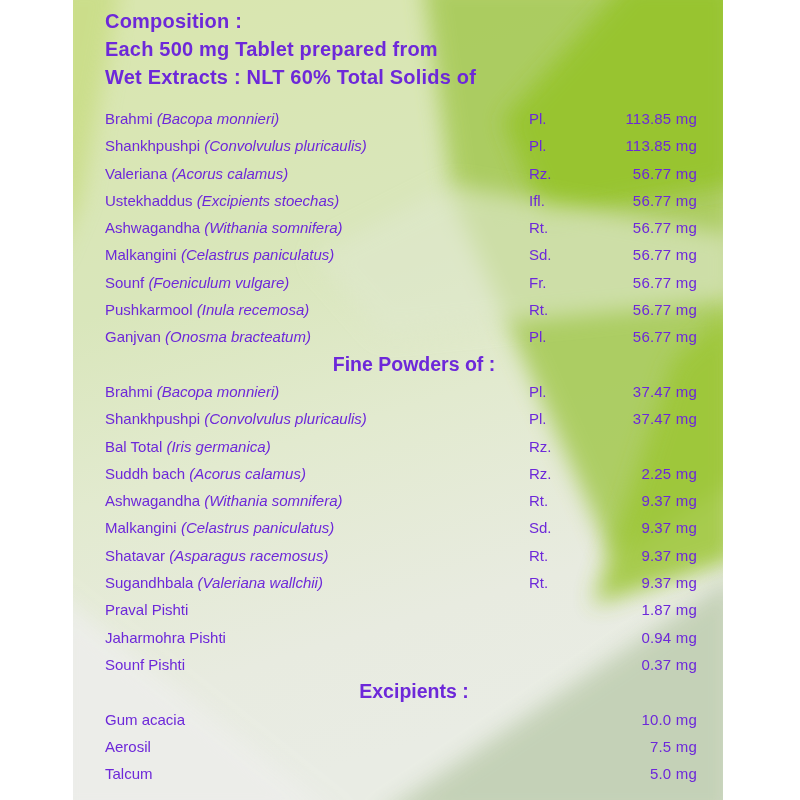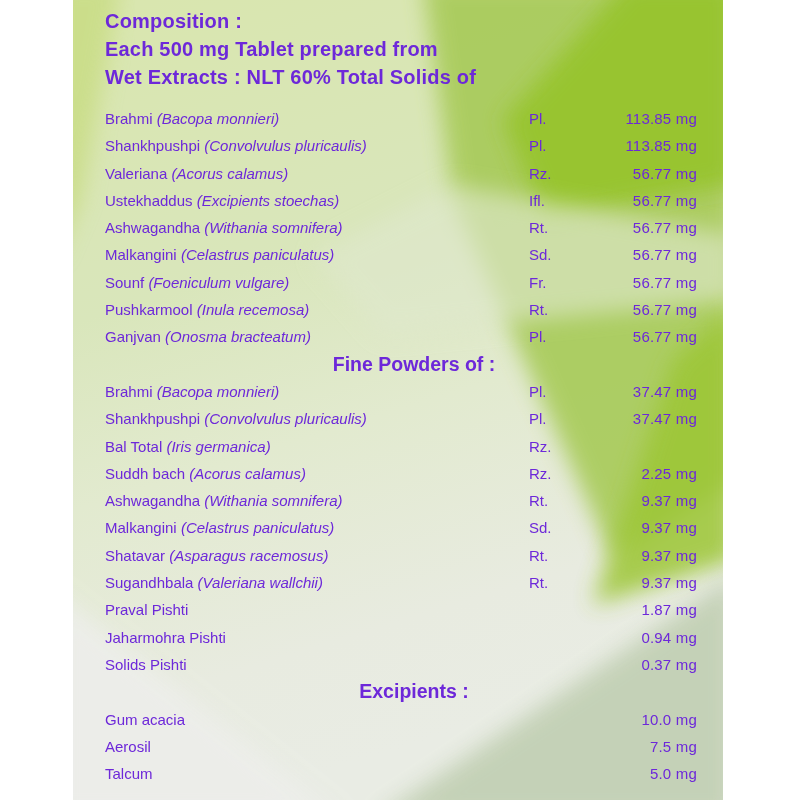--- a/index.html
+++ b/index.html
@@ -200,21 +200,21 @@
             <span class="nm"><span>Praval Pishti</span></span>
             <span class="part"></span>
             <span class="qty">1.87 mg</span>
           </div>
           <div class="row">
             <span class="nm"><span>Jaharmohra Pishti</span></span>
             <span class="part"></span>
             <span class="qty">0.94 mg</span>
           </div>
           <div class="row">
-            <span class="nm"><span>Solids Pishti</span></span>
+            <span class="nm"><span>Sounf Pishti</span></span>
             <span class="part"></span>
             <span class="qty">0.37 mg</span>
           </div>
           <div class="sect-hdr">Excipients :</div>
           <div class="row">
             <span class="nm"><span>Gum acacia</span></span>
             <span class="part"></span>
             <span class="qty">10.0 mg</span>
           </div>
           <div class="row">

